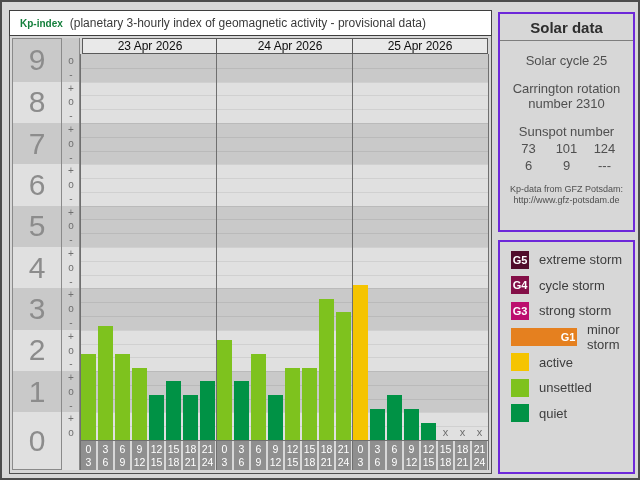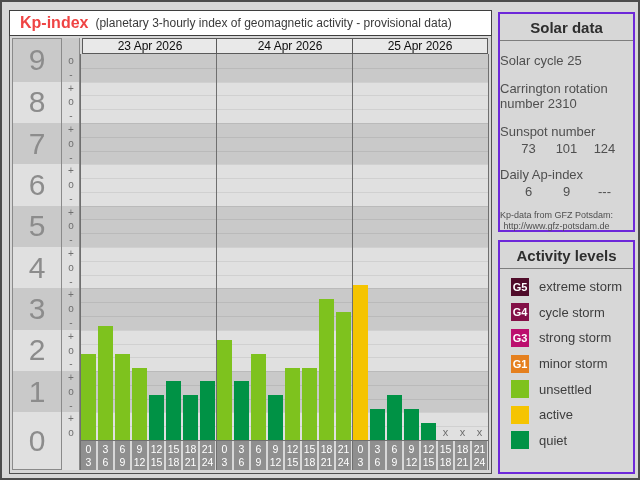--- a/index.html
+++ b/index.html
@@ -5,35 +5,35 @@
   html,body{margin:0;padding:0;}
   body{font-family:"Liberation Sans",sans-serif;}
   .page{position:relative;width:640px;height:480px;background:#d7d7d7;
         border:2px solid #4c4c4c;box-sizing:border-box;overflow:hidden;}
   
   .main-panel{position:absolute;left:7px;top:8px;width:483px;height:464px;
               border:1px solid #4f4f4f;background:#d7d7d7;box-sizing:border-box;}
   .title-bar{position:absolute;left:7px;top:8px;width:483px;height:26px;background:#ffffff;
              border:1px solid #3f3f3f;box-sizing:border-box;display:flex;align-items:center;
              padding-left:10px;white-space:nowrap;overflow:hidden;}
-  .title-main{font-weight:bold;font-size:16px;color:#ef4444;}
+  .title-main{font-weight:bold;font-size:10px;color:#15803d;}
   .title-sub{font-size:12px;color:#3a3a3a;margin-left:7px;}
   .chart-layer{position:absolute;left:0;top:0;width:640px;height:480px;pointer-events:none;}
   .abs{position:absolute;box-sizing:border-box;}
   .num-cell{color:#8c8c8c;font-size:30px;display:flex;align-items:center;justify-content:center;}
   .sub-tick{color:#6f6f6f;font-size:10px;text-align:center;}
   .date-cell{background:#e9e9e9;border:1px solid #5a5a5a;color:#0d0d0d;font-size:12px;
              display:flex;align-items:center;justify-content:center;}
   .hour-box{background:#8f8f8f;color:#fff;font-size:10.5px;text-align:center;line-height:13px;padding-top:2px;}
   .xmark{color:#6f6f6f;font-size:11px;text-align:center;}
   
   .side-panel{position:absolute;background:#d7d7d7;border:2px solid #6d28d9;box-sizing:border-box;}
   .side-header{height:26px;display:flex;align-items:center;justify-content:center;
                font-weight:bold;font-size:15px;color:#2e2e2e;border-bottom:1px solid #7d7d7d;}
-  .solar-body{display:flex;flex-direction:column;align-items:flex-start;color:#4f4f4f;font-size:13px;line-height:15px;text-align:center;}
+  .solar-body{display:flex;flex-direction:column;align-items:center;color:#4f4f4f;font-size:13px;line-height:15px;text-align:center;}
   .val-row{display:flex;justify-content:center;width:100%;margin-top:2px;}
   .val-row span{width:38px;text-align:center;}
   .credit{font-size:9px;line-height:11px;color:#4f4f4f;text-align:center;}
   .legend-rows{padding:5px 0 0 11px;}
   .legend-row{display:flex;align-items:center;height:25.6px;}
   .chip{width:18px;height:18px;display:flex;align-items:center;justify-content:center;
         color:#fff;font-size:11px;font-weight:bold;flex:0 0 18px;}
   .legend-label{margin-left:10px;font-size:13px;color:#3d3d3d;}
 </style>
 </head>
@@ -271,60 +271,58 @@
     <div class="solar-body">
       <div style="margin-top:12px;">Solar cycle 25</div>
       <div style="margin-top:13px;">Carrington rotation</div>
       <div>number 2310</div>
       <div style="margin-top:13px;">Sunspot number</div>
       <div class="val-row" id="sunspot-values">
           <span>73</span>
           <span>101</span>
           <span>124</span>
         </div>
-      <div style="margin-top:11px;">Daily Ap-index</div>
       <div class="val-row" id="ap-values">
           <span>6</span>
           <span>9</span>
           <span>---</span>
         </div>
       <div class="credit" style="margin-top:11px;">
         <div>Kp-data from GFZ Potsdam:</div>
         <div>http://www.gfz-potsdam.de</div>
       </div>
     </div>
   </div>
 
   <div class="side-panel" style="left:496px;top:238px;width:137px;height:234px;">
-    <div class="side-header">Activity levels</div>
     <div class="legend-rows" id="legend-rows">
         <div class="legend-row">
           <div class="chip" style="background: rgb(80, 12, 42);">G5</div>
           <span class="legend-label">extreme storm</span>
         </div>
         <div class="legend-row">
           <div class="chip" style="background: rgb(131, 15, 71);">G4</div>
           <span class="legend-label">cycle storm</span>
         </div>
         <div class="legend-row">
           <div class="chip" style="background: rgb(188, 14, 110);">G3</div>
           <span class="legend-label">strong storm</span>
         </div>
         <div class="legend-row">
-          <div class="chip" style="background: rgb(229, 128, 31);">G1</div>
+          <div class="chip" style="background: rgb(229, 128, 31); padding-left: 48px;">G1</div>
           <span class="legend-label">minor storm</span>
+        </div>
+        <div class="legend-row">
+          <div class="chip" style="background: rgb(245, 196, 0);"></div>
+          <span class="legend-label">active</span>
         </div>
         <div class="legend-row">
           <div class="chip" style="background: rgb(126, 194, 30);"></div>
           <span class="legend-label">unsettled</span>
         </div>
         <div class="legend-row">
-          <div class="chip" style="background: rgb(245, 196, 0);"></div>
-          <span class="legend-label">active</span>
-        </div>
-        <div class="legend-row">
           <div class="chip" style="background: rgb(0, 146, 69);"></div>
           <span class="legend-label">quiet</span>
         </div>
       </div>
   </div>
 
 </div>
 
 </body></html>

